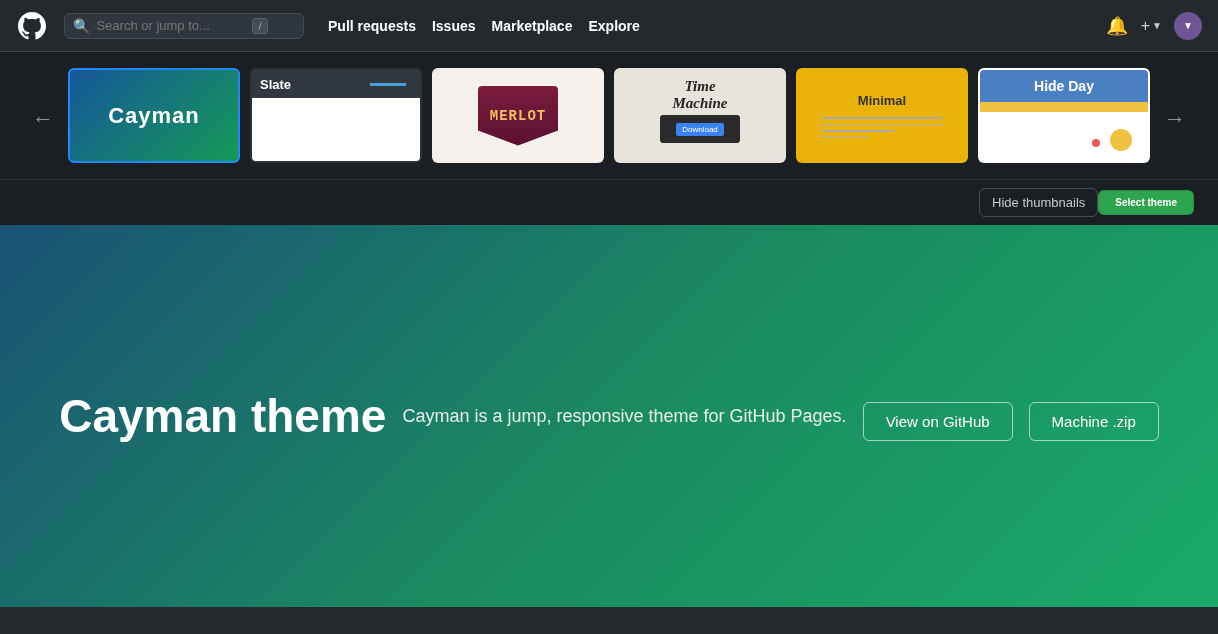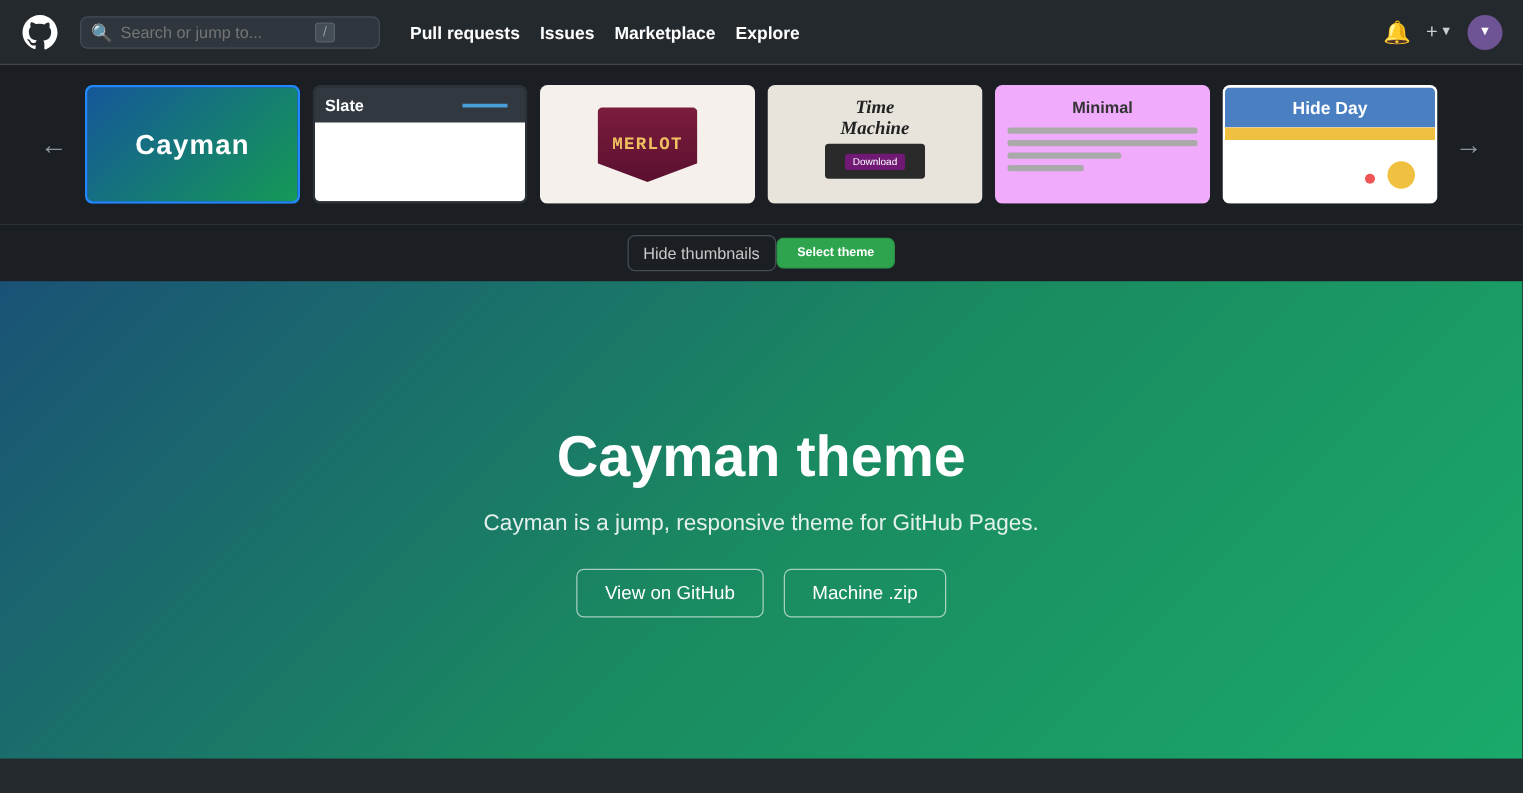--- a/index.html
+++ b/index.html
@@ -219,33 +219,33 @@
       background: #2a2a2a;
       width: 80px;
       height: 28px;
       border-radius: 3px;
       margin-top: 4px;
       display: flex;
       align-items: center;
       justify-content: center;
     }
     .tm-btn {
-      background: #701a75;
+      background: #3b82f6;
       color: #fff;
       font-size: 8px;
       border-radius: 2px;
       padding: 2px 6px;
     }
 
     
     .minimal-card {
-      background: #f0abfc;
+      background: #eab308;
       display: flex;
       flex-direction: column;
-      padding: 8px;
+      padding: 23px;
       gap: 5px;
     }
     .minimal-line {
       height: 5px;
       background: #aaa;
       border-radius: 2px;
     }
     .minimal-line.short { width: 60%; }
     .minimal-line.shorter { width: 40%; }
     .minimal-title {
@@ -308,21 +308,21 @@
       bottom: 14px;
       right: 48px;
     }
 
     
     .picker-toolbar {
       background: #1b1f23;
       padding: 8px 24px;
       display: flex;
       align-items: center;
-      justify-content: center;
+      justify-content: flex-end;
       border-top: 1px solid #2d3238;
     }
     .hide-thumbnails-btn {
       background: transparent;
       border: 1px solid #444d56;
       color: #c8c8c8;
       border-radius: 6px;
       padding: 6px 12px;
       font-size: 13px;
       cursor: pointer;
@@ -336,21 +336,20 @@
       font-size: 10px;
       font-weight: 600;
       cursor: pointer;
     }
 
     
     .hero {
       background: linear-gradient(135deg, #1a5276 0%, #1a8a60 50%, #1aaa6a 100%);
       min-height: 382px;
       display: flex;
-      flex-direction: column;
       align-items: center;
       justify-content: center;
       gap: 16px;
       padding: 40px 20px;
     }
     .hero-title {
       font-size: 46px;
       font-weight: 800;
       color: #fff;
       text-align: center;

